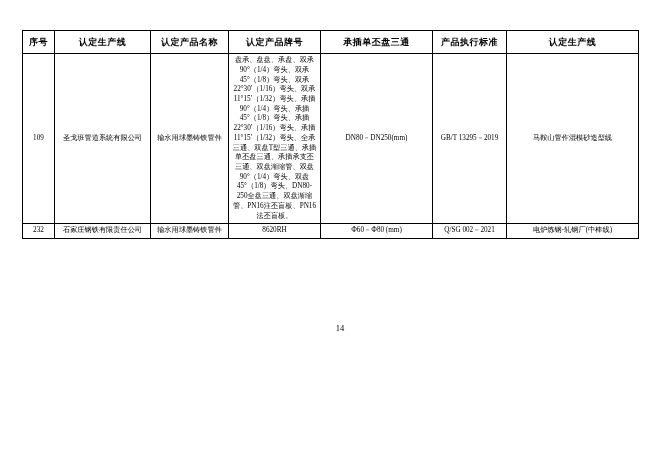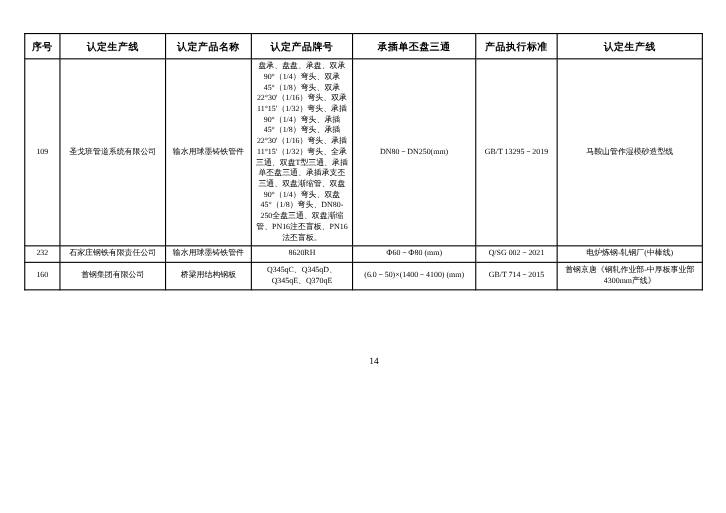--- a/index.html
+++ b/index.html
@@ -113,26 +113,17 @@
       </tr>
       <tr>
         <td class="seq">232</td>
         <td class="company">石家庄钢铁有限责任公司</td>
         <td class="product">输水用球墨铸铁管件</td>
         <td class="brand">8620RH</td>
         <td class="spec">Ф60－Ф80 (mm)</td>
         <td class="standard">Q/SG 002－2021</td>
         <td class="line">电炉炼钢-轧钢厂(中棒线)</td>
       </tr>
-      <tr>
-        <td class="seq">160</td>
-        <td class="company">首钢集团有限公司</td>
-        <td class="product">桥梁用结构钢板</td>
-        <td class="brand">Q345qC、Q345qD、Q345qE、Q370qE</td>
-        <td class="spec">(6.0－50)×(1400－4100) (mm)</td>
-        <td class="standard">GB/T 714－2015</td>
-        <td class="line">首钢京唐《钢轧作业部-中厚板事业部4300mm产线》</td>
-      </tr>
     </tbody>
   </table>
 
   <div class="page-number">14</div>
 </div>
 
 </body></html>

